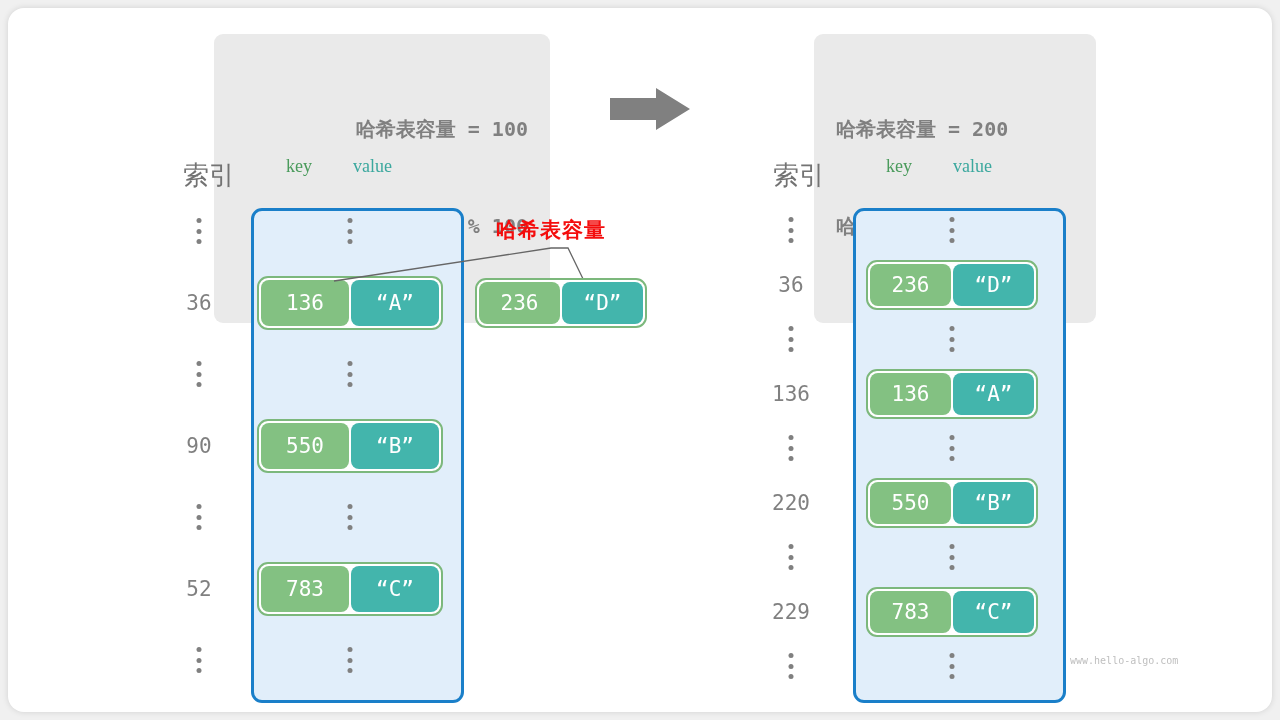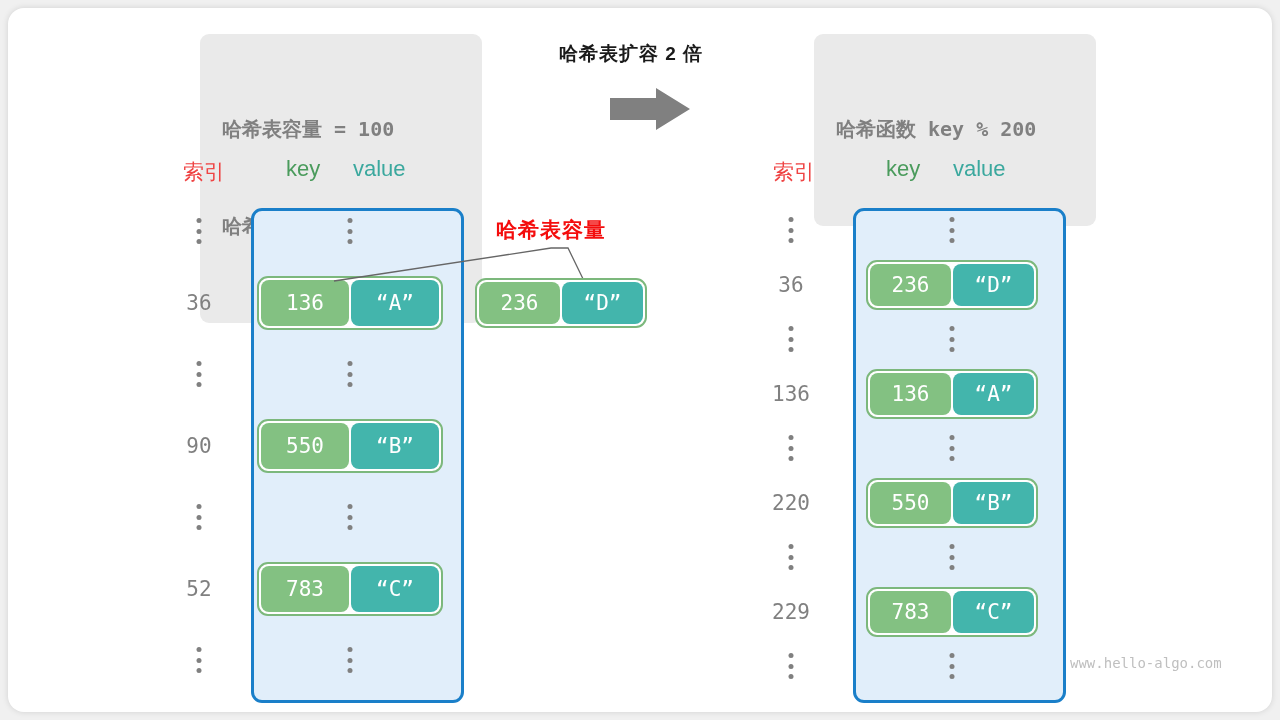--- a/index.html
+++ b/index.html
@@ -36,25 +36,25 @@
 
   
   #caption{
     font-size:19px;font-weight:bold;color:#1a1a1a;
     letter-spacing:1px;white-space:nowrap;
   }
   #arrow svg{display:block;}
 
   
   .hdr-index{
-    font-size:21px;color:#ef4444;white-space:nowrap;
+    font-size:26px;color:#737373;white-space:nowrap;
   }
   .hdr-kv{
-    font-family:Liberation Sans, sans-serif;
-    font-size:22px;white-space:pre;
+    font-family:Liberation Serif, serif;
+    font-size:18px;white-space:pre;
   }
   .hdr-key{color:#4a9b5c;}
   .hdr-value{color:#3ba89e;}
 
   
   .array-box{
     box-sizing:border-box;
     background:#e1eefa;
     border:3px solid #1a7fc9;
     border-radius:11px;
@@ -105,42 +105,42 @@
   #collision-label{
     font-size:21px;font-weight:bold;color:#f40c0c;
     white-space:nowrap;transform:translate(-50%,0);
     letter-spacing:1px;
   }
   #leader-lines{pointer-events:none;}
 
   
   #watermark{
     font-family:"DejaVu Sans Mono","Liberation Mono",monospace;
-    font-size:14px;color:#bfbfbf;white-space:nowrap;
+    font-size:10px;color:#bfbfbf;white-space:nowrap;
   }
 </style>
 </head>
 <body>
 
 <div id="card">
 
-  <div class="abs infobox" id="info-before" style="left:192px;top:26px;width:282px;">
+  <div class="abs infobox" id="info-before" style="left:206px;top:26px;width:336px;text-align:right;">
     <span class="infoline">哈希表容量 = 100</span>
     <span class="infoline">哈希函数 key % 100</span>
   </div>
 
-  <div class="abs" id="caption" style="left:551px;top:33px;">哈希表扩容 2 倍</div>
 
   <div class="abs" id="arrow" style="left:602px;top:80px;">
     <svg width="80" height="42" viewBox="0 0 80 42">
       <polygon points="0,10 46,10 46,0 80,21 46,42 46,32 0,32" fill="#808080"></polygon>
     </svg>
   </div>
 
   <div class="abs infobox" id="info-after" style="left:806px;top:26px;width:282px;">
+    <span class="infoline">哈希表容量 = 200</span>
     <span class="infoline">哈希函数 key % 200</span>
   </div>
 
   <div class="abs hdr-index" style="left:175px;top:150px;">索引</div>
   <div class="abs hdr-kv hdr-key" style="left:278px;top:148px;">key</div>
   <div class="abs hdr-kv hdr-value" style="left:345px;top:148px;">value</div>
 
   <div class="abs hdr-index" style="left:765px;top:150px;">索引</div>
   <div class="abs hdr-kv hdr-key" style="left:878px;top:148px;">key</div>
   <div class="abs hdr-kv hdr-value" style="left:945px;top:148px;">value</div>

